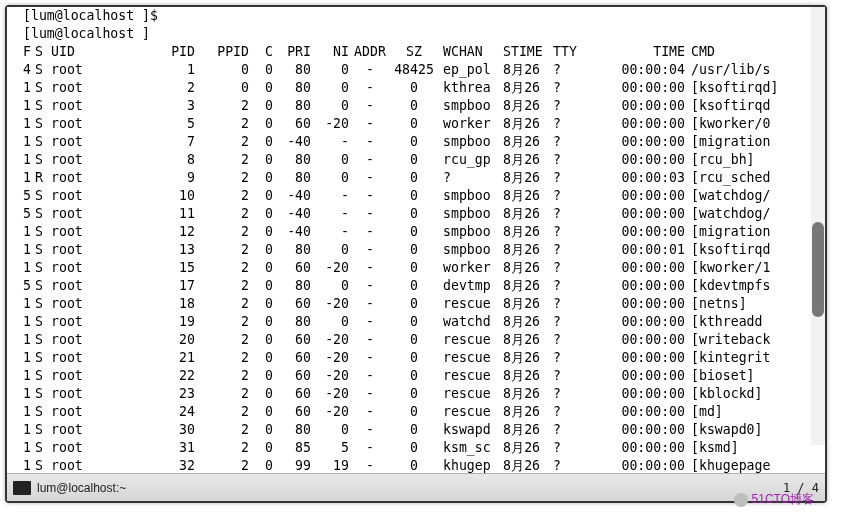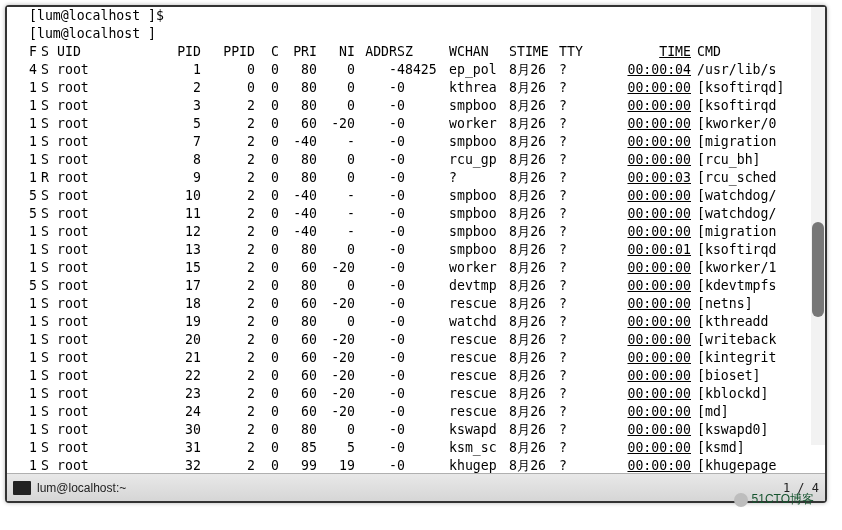--- a/index.html
+++ b/index.html
@@ -1,47 +1,47 @@
 <!DOCTYPE html>
 <html><head>
 <meta charset="utf-8">
 <style>
   * { margin:0; padding:0; box-sizing:border-box; }
   body { background:#ffffff; font-family:sans-serif; width:842px; height:530px; position:relative; overflow:hidden; }
   .window { position:absolute; left:5px; top:5px; width:822px; height:498px; border:2px solid #333; border-radius:4px; background:#fff; display:flex; flex-direction:column; box-shadow:0 0 4px rgba(0,0,0,0.3);}
-  .term { flex:1; overflow:hidden; font-family:"DejaVu Sans Mono","Liberation Mono",monospace; font-size:13.2px; line-height:18px; color:#000; background:#fff; padding:0 22px; position:relative;}
+  .term { flex:1; overflow:hidden; font-family:"DejaVu Sans Mono","Liberation Mono",monospace; font-size:13.2px; line-height:18px; color:#000; background:#fff; padding:0 16px; position:relative;}
   .row { white-space:pre; }
   .prompt-row { display:flex; align-items:center;}
   .host { }
   .cmd-box { border:2px solid #d40000; padding:0 6px 0 2px; margin-left:2px; }
   .header-row { font-weight:normal; }
   .scroll-track { position:absolute; right:0; top:0; bottom:28px; width:14px; background:#f2f2f2;}
   .scroll-thumb { position:absolute; right:1px; top:215px; width:12px; height:95px; background:#777; border-radius:6px;}
   .statusbar { height:28px; background:linear-gradient(#e8e8e8,#d6d6d6); border-top:1px solid #b0b0b0; display:flex; align-items:center; font-size:12px; color:#222; padding:0 6px; justify-content:space-between;}
   .sb-left { display:flex; align-items:center; gap:6px;}
   .sb-icon { width:18px; height:14px; background:#222; border-radius:1px; display:inline-block;}
   .sb-page { font-family:monospace; }
-  .watermark { position:absolute; right:28px; bottom:22px; font-size:12px; color:#14532d; font-family:Arial,sans-serif; display:flex; align-items:center; gap:4px;}
+  .watermark { position:absolute; right:28px; bottom:22px; font-size:12px; color:#a21caf; font-family:Arial,sans-serif; display:flex; align-items:center; gap:4px;}
   .wm-dot { width:14px; height:14px; border-radius:50%; background:#bdbdbd; display:inline-block;}
   table.ps { border-collapse:collapse; font-family:inherit; font-size:inherit;}
   table.ps td { padding:0; white-space:pre;}
   .c-F   { width:12px; text-align:left;}
   .c-S   { width:16px; text-align:left;}
   .c-UID { width:102px; text-align:left;}
   .c-PID { width:42px; text-align:right;}
   .c-PPID{ width:54px; text-align:right;}
   .c-C   { width:24px; text-align:right;}
   .c-PRI { width:38px; text-align:right;}
   .c-NI  { width:38px; text-align:right;}
-  .c-ADDR{ width:42px; text-align:right;}
-  .c-SZ  { width:46px; text-align:left;}
+  .c-ADDR{ width:42px; text-align:center;}
+  .c-SZ  { width:46px; text-align:center;}
   .c-WCHAN{ width:60px; text-align:left; padding-left:6px !important;margin-left:20px;}
   .c-STIME{ width:50px; text-align:left; padding-left:6px !important;}
   .c-TTY  { width:38px; text-align:left; padding-left:6px !important;}
-  .c-TIME { width:100px; text-align:right;text-decoration:underline;}
+  .c-TIME { width:100px; text-align:right;}
   .c-CMD  { text-align:left; padding-left:6px !important;}
 </style>
 </head>
 <body>
 
 <div class="window">
   <div class="term">
     <div class="row">[lum@localhost ]$</div>
     <div class="prompt-row">
       <span class="host">[lum@localhost ]</span>

